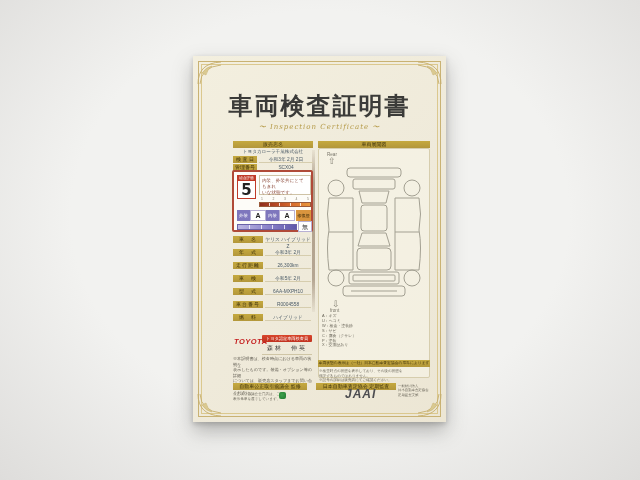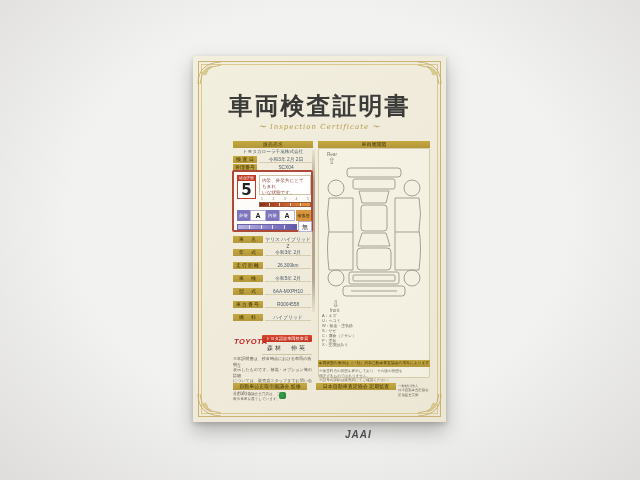--- a/index.html
+++ b/index.html
@@ -89,21 +89,21 @@
   .inspector-name{ left:69px; top:288px; width:50px; text-align:center; font-size:6px; color:#3a3a38; letter-spacing:2px; border-bottom:1px solid #cfc5a5; padding-bottom:1px; }
 
   
   .disclaimer{ left:40px; top:300px; width:80px; font-size:4.1px; line-height:5.6px; color:#5a564c; }
 
   
   .footer-bar-left{ left:40px; top:327px; width:74px; }
   .footer-bar-right{ left:123px; top:327px; width:80px; }
   .footer-left-lines{ left:40px; top:336px; width:74px; font-size:3.6px; line-height:4.6px; color:#6a665a; }
   .green-mark{ left:86px; top:336px; width:7px; height:7px; background:radial-gradient(circle at 40% 40%, #3f9f4d, #1f7a30); border-radius:2px; }
-  .jaai-logo{ left:152px; top:331px; font-size:10px; font-weight:bold; font-style:italic; letter-spacing:1px; color:#4c4c50;margin-top:42px; }
+  .jaai-logo{ left:152px; top:331px; font-size:12px; font-weight:bold; font-style:italic; letter-spacing:1px; color:#4c4c50; }
   .footer-right-lines{ left:205px; top:328px; width:36px; font-size:3.4px; line-height:4.4px; color:#6a665a; }
 
   
   .diagram-panel{ left:125px; top:92px; width:112px; height:230px; border:1px solid #d6cdad; border-radius:2px; background:rgba(250,247,236,.5); }
   .dir-label{ font-size:4.6px; color:#7a776b; }
   .dir-arrow{ font-size:9px; color:#8a877a; line-height:9px; }
   .legend{ left:129px; top:258px; width:100px; font-size:3.9px; line-height:4.9px; color:#6a665a; }
   .note-bar{ left:125px; top:304px; width:112px; font-size:3.8px; }
   .fineprint-right{ left:126px; top:313px; width:110px; font-size:3.6px; line-height:4.6px; color:#6a665a; }
 

